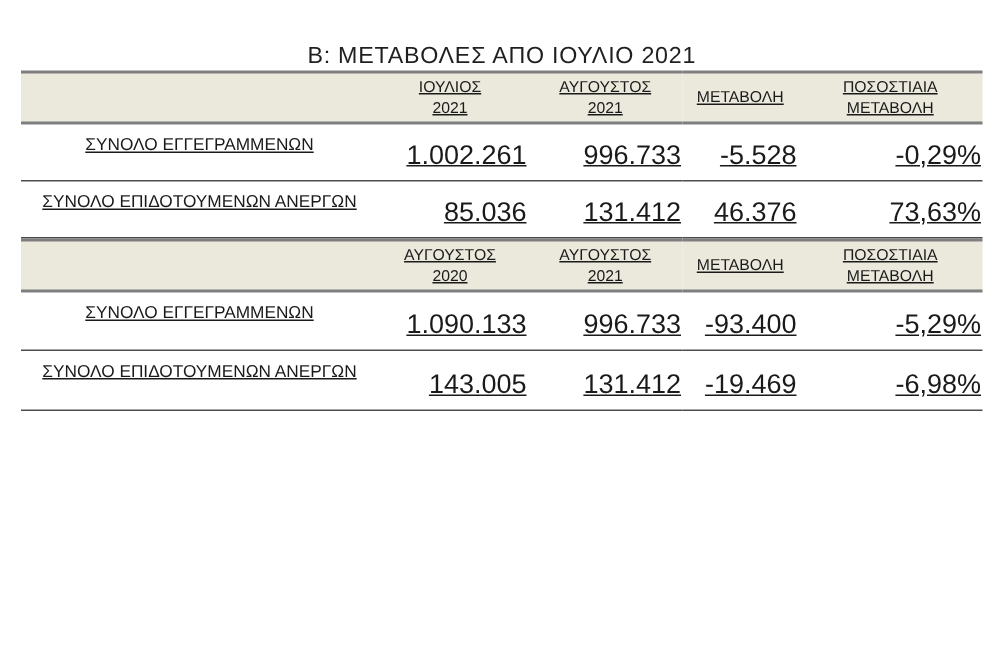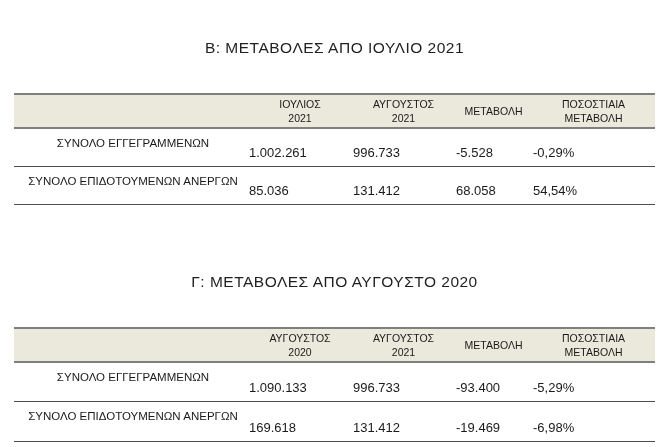--- a/index.html
+++ b/index.html
@@ -19,28 +19,28 @@
   }
   .section-title {
     margin: 0;
     text-align: center;
     font-size: 15.5px;
     font-weight: normal;
     color: #1f1f1f;
     letter-spacing: 0.5px;
     line-height: 19px;
   }
-  .title-b { padding-top: 38px; }
+  .title-b { padding-top: 28px; }
   .title-c { padding-top: 67px; }
   table.data-table {
     width: 641px;
     margin-left: 14px;
-    margin-top: 36px;
     border-collapse: collapse;
     table-layout: fixed;
+    text-decoration: underline;
   }
   col.c-label  { width: 234px; }
   col.c-v1     { width: 104px; }
   col.c-v2     { width: 103px; }
   col.c-delta  { width: 77px;  }
   col.c-pct    { width: 123px; }
   tr.hdr-row {
     background: #ebe8dc;
     height: 34px;
   }
@@ -62,22 +62,22 @@
     border-bottom: 1px solid #4d4d4d;
   }
   td.row-label {
     font-size: 11.5px;
     vertical-align: top;
     padding: 8px 0 0 4px;
     text-align: center;
     white-space: nowrap;
   }
   td.num {
-    font-size: 13px;
-    text-align: left;
+    font-size: 18px;
+    text-align: right;
     vertical-align: bottom;
     padding-bottom: 6px;
   }
 </style>
 </head>
 <body>
 
 <div class="page">
 
   <h2 class="section-title title-b">Β: ΜΕΤΑΒΟΛΕΣ ΑΠΟ ΙΟΥΛΙΟ 2021</h2>
@@ -115,27 +115,26 @@
         <td class="row-label">ΣΥΝΟΛΟ ΕΓΓΕΓΡΑΜΜΕΝΩΝ</td>
         <td class="num">1.002.261</td>
         <td class="num">996.733</td>
         <td class="num">-5.528</td>
         <td class="num">-0,29%</td>
       </tr>
       <tr class="body-row">
         <td class="row-label">ΣΥΝΟΛΟ ΕΠΙΔΟΤΟΥΜΕΝΩΝ ΑΝΕΡΓΩΝ</td>
         <td class="num">85.036</td>
         <td class="num">131.412</td>
-        <td class="num">68.058</td>
-        <td class="num">54,54%</td>
+        <td class="num">46.376</td>
+        <td class="num">73,63%</td>
       </tr>
     </tbody>
   </table>
 
-  <h2 class="section-title title-c">Γ: ΜΕΤΑΒΟΛΕΣ ΑΠΟ ΑΥΓΟΥΣΤΟ 2020</h2>
 
   <table class="data-table">
     <colgroup>
       <col class="c-label">
         <col class="c-v1">
         <col class="c-v2">
         <col class="c-delta">
         <col class="c-pct">
     </colgroup>
     <thead>
@@ -161,21 +160,21 @@
     <tbody>
       <tr class="body-row-tall">
         <td class="row-label">ΣΥΝΟΛΟ ΕΓΓΕΓΡΑΜΜΕΝΩΝ</td>
         <td class="num">1.090.133</td>
         <td class="num">996.733</td>
         <td class="num">-93.400</td>
         <td class="num">-5,29%</td>
       </tr>
       <tr class="body-row-tall">
         <td class="row-label">ΣΥΝΟΛΟ ΕΠΙΔΟΤΟΥΜΕΝΩΝ ΑΝΕΡΓΩΝ</td>
-        <td class="num">169.618</td>
+        <td class="num">143.005</td>
         <td class="num">131.412</td>
         <td class="num">-19.469</td>
         <td class="num">-6,98%</td>
       </tr>
     </tbody>
   </table>
 
 </div>
 
 </body></html>

